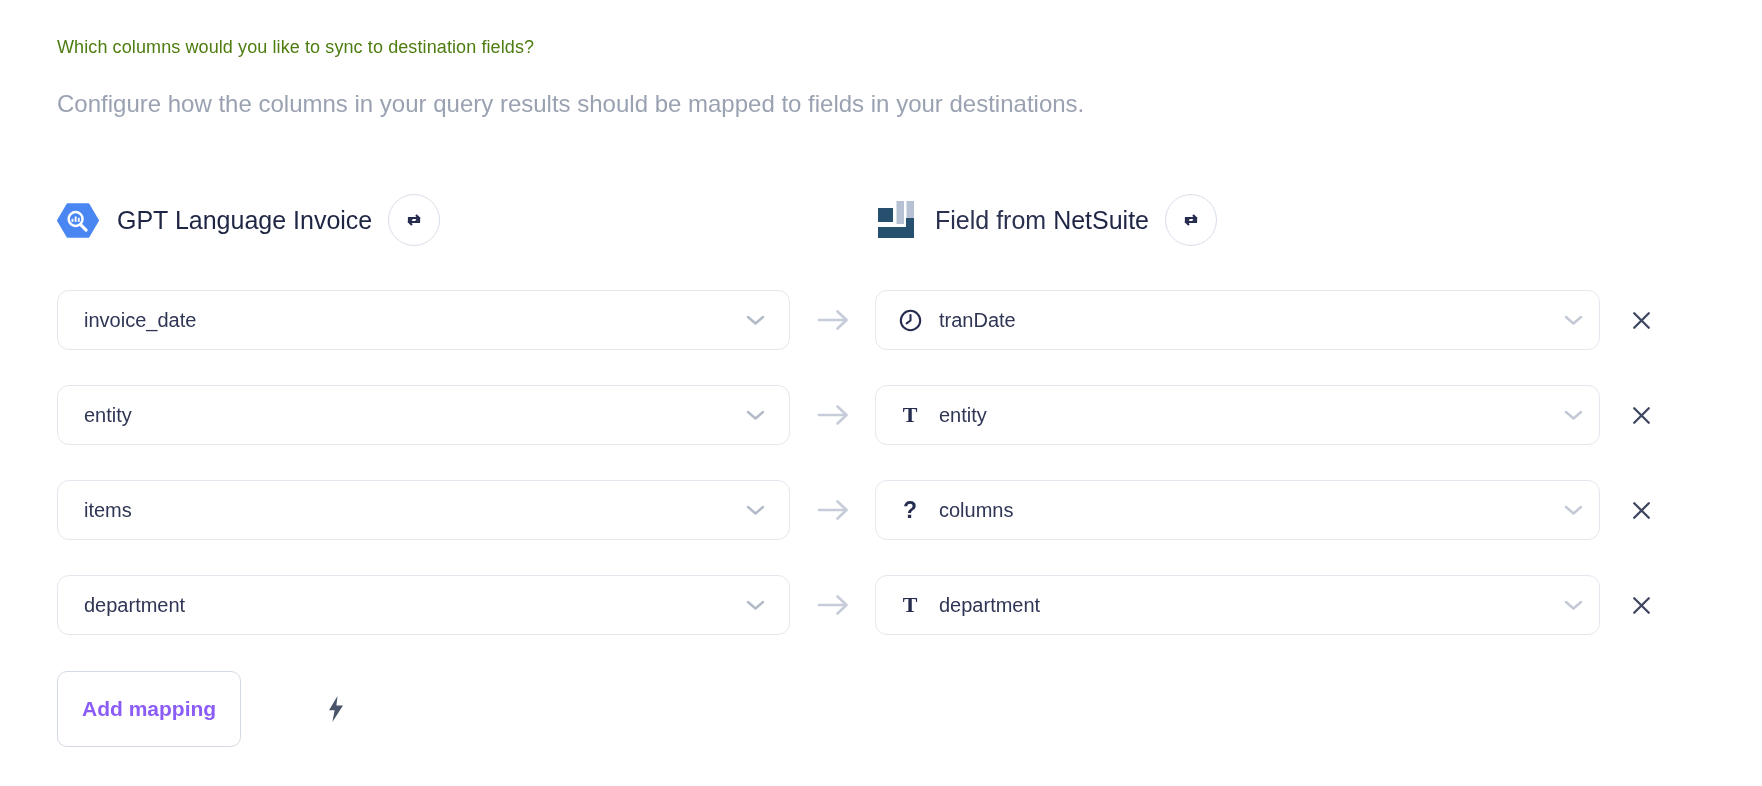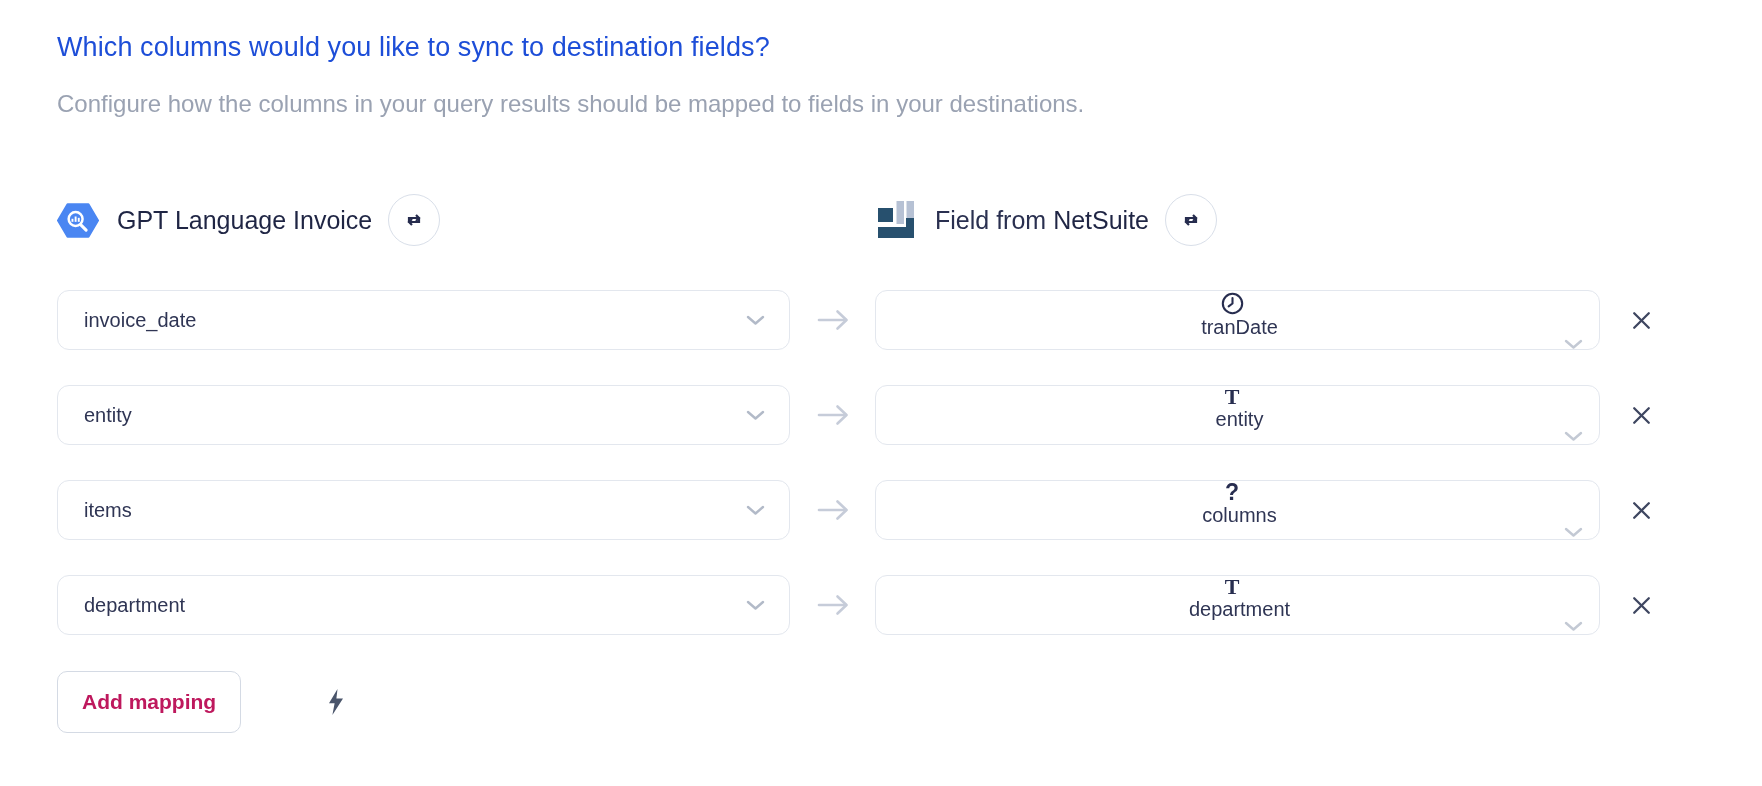--- a/index.html
+++ b/index.html
@@ -3,54 +3,54 @@
 <meta charset="utf-8">
 <style>
   * { box-sizing: border-box; }
   html,body { margin:0; padding:0; }
   body {
     width:1762px; height:786px; background:#ffffff; overflow:hidden;
     font-family:"Liberation Sans", sans-serif;
   }
   .page { padding:29px 0 0 57px; }
 
-  .page-title { margin:0; font-size:27px; line-height:36px; font-weight:500; color:#1d4ed8; letter-spacing:.1px; }
+  .page-title { margin:0; font-size:18px; line-height:36px; font-weight:500; color:#4d7c0f; letter-spacing:.1px; }
   .page-subtitle { margin:23px 0 0 0; font-size:24px; line-height:32px; font-weight:400; color:#9aa2b2; }
 
   .headers { margin-top:72px; display:flex; align-items:center; height:56px; }
   .header-group { display:flex; align-items:center; }
   .header-group.left { width:818px; }
   .header-label { font-size:25px; color:#1f2544; font-weight:400; margin-left:18px; white-space:nowrap; }
   .header-label.regular { font-weight:400; color:#2a3050; }
   .header-label .emph { font-weight:400; color:#1f2544; margin-left:7px; }
   .swap-btn {
     width:52px; height:52px; border-radius:50%; border:1.5px solid #d9dfe9; background:#fff;
     display:flex; align-items:center; justify-content:center; margin-left:16px; cursor:pointer; padding:0;
   }
 
   .rows { margin-top:42px; }
   .map-row { display:flex; align-items:center; margin-bottom:35px; height:60px; }
   .select {
     height:60px; border:1px solid #e3e7ee; border-radius:12px; background:#fff;
     display:flex; align-items:center; cursor:pointer;
   }
   .select.src { width:733px; padding:0 24px 0 26px; }
-  .select.dst { width:725px; padding:0 16px 0 20px;flex-direction:column; }
+  .select.dst { width:725px; padding:0 16px 0 20px; }
   .select .value { font-size:20px; color:#2f3554; white-space:nowrap; }
   .select .chev { margin-left:auto; display:flex; align-items:center; }
   .type-ic { width:28px; display:flex; align-items:center; justify-content:center; margin-right:15px; flex:none; }
   .glyph-t { font-family:"Liberation Serif", serif; font-weight:700; font-size:22px; color:#272d4f; line-height:1; }
   .glyph-q { font-family:"Liberation Sans", sans-serif; font-weight:700; font-size:23px; color:#272d4f; line-height:1; }
   .arrow-cell { width:85px; display:flex; align-items:center; justify-content:center; flex:none; }
   .remove-btn { margin-left:29px; background:none; border:none; padding:0; display:flex; align-items:center; cursor:pointer; }
 
   .footer { margin-top:36px; display:flex; align-items:center; }
   .add-btn {
-    height:62px; padding:0 24px; min-width:172px; border:1.5px solid #d4dae4; border-radius:10px; background:#fff;
-    font-family:"Liberation Sans", sans-serif; font-size:21px; font-weight:700; color:#be185d; cursor:pointer;
+    height:76px; padding:0 24px; min-width:172px; border:1.5px solid #d4dae4; border-radius:10px; background:#fff;
+    font-family:"Liberation Sans", sans-serif; font-size:21px; font-weight:700; color:#8b5cf6; cursor:pointer;
   }
   .bolt-wrap { margin-left:86px; display:flex; align-items:center; }
 </style>
 </head>
 <body>
 
 <div class="page">
 
   <h1 class="page-title">Which columns would you like to sync to destination fields?</h1>
   <p class="page-subtitle">Configure how the columns in your query results should be mapped to fields in your destinations.</p>

